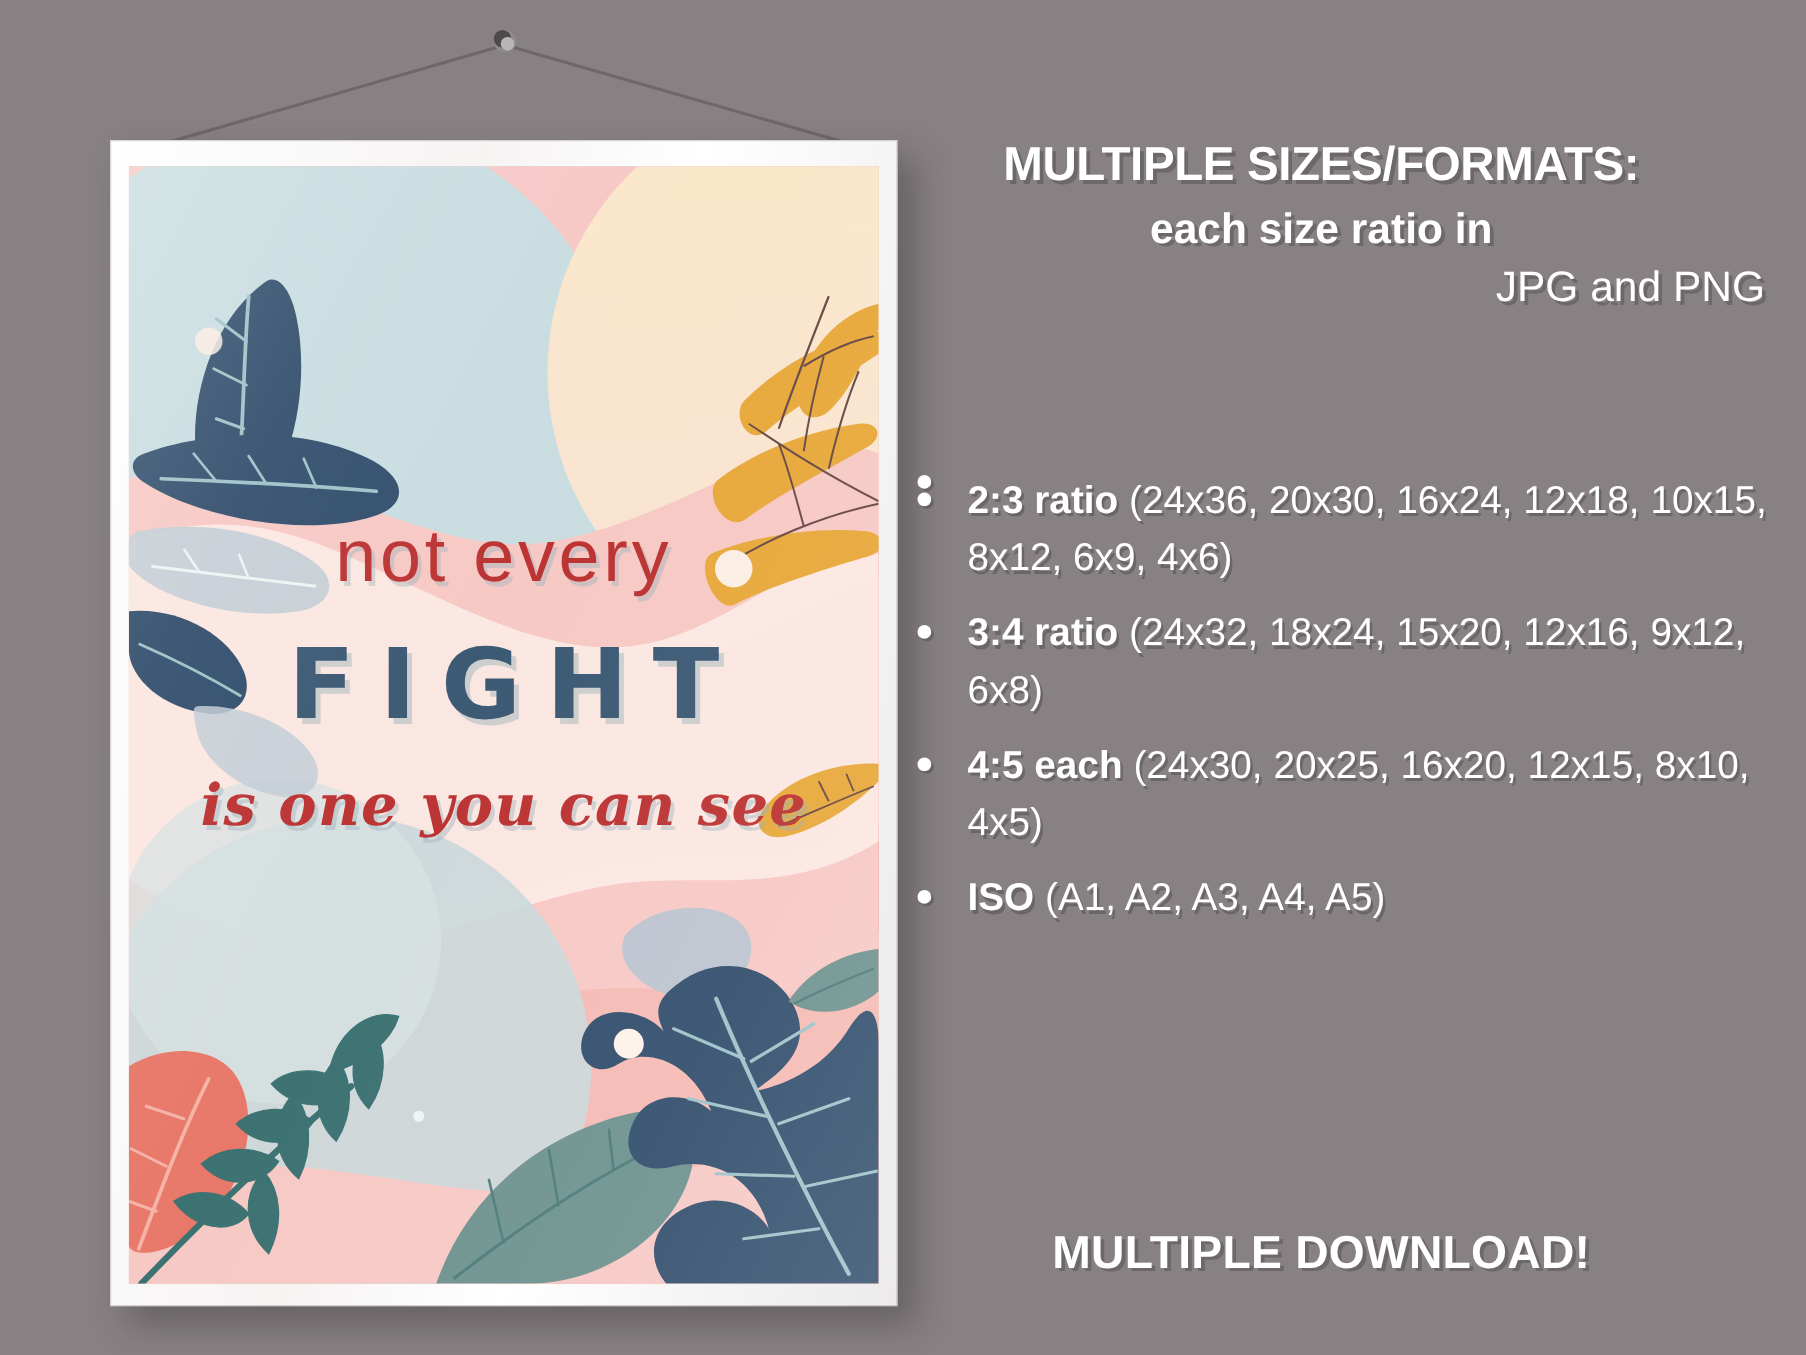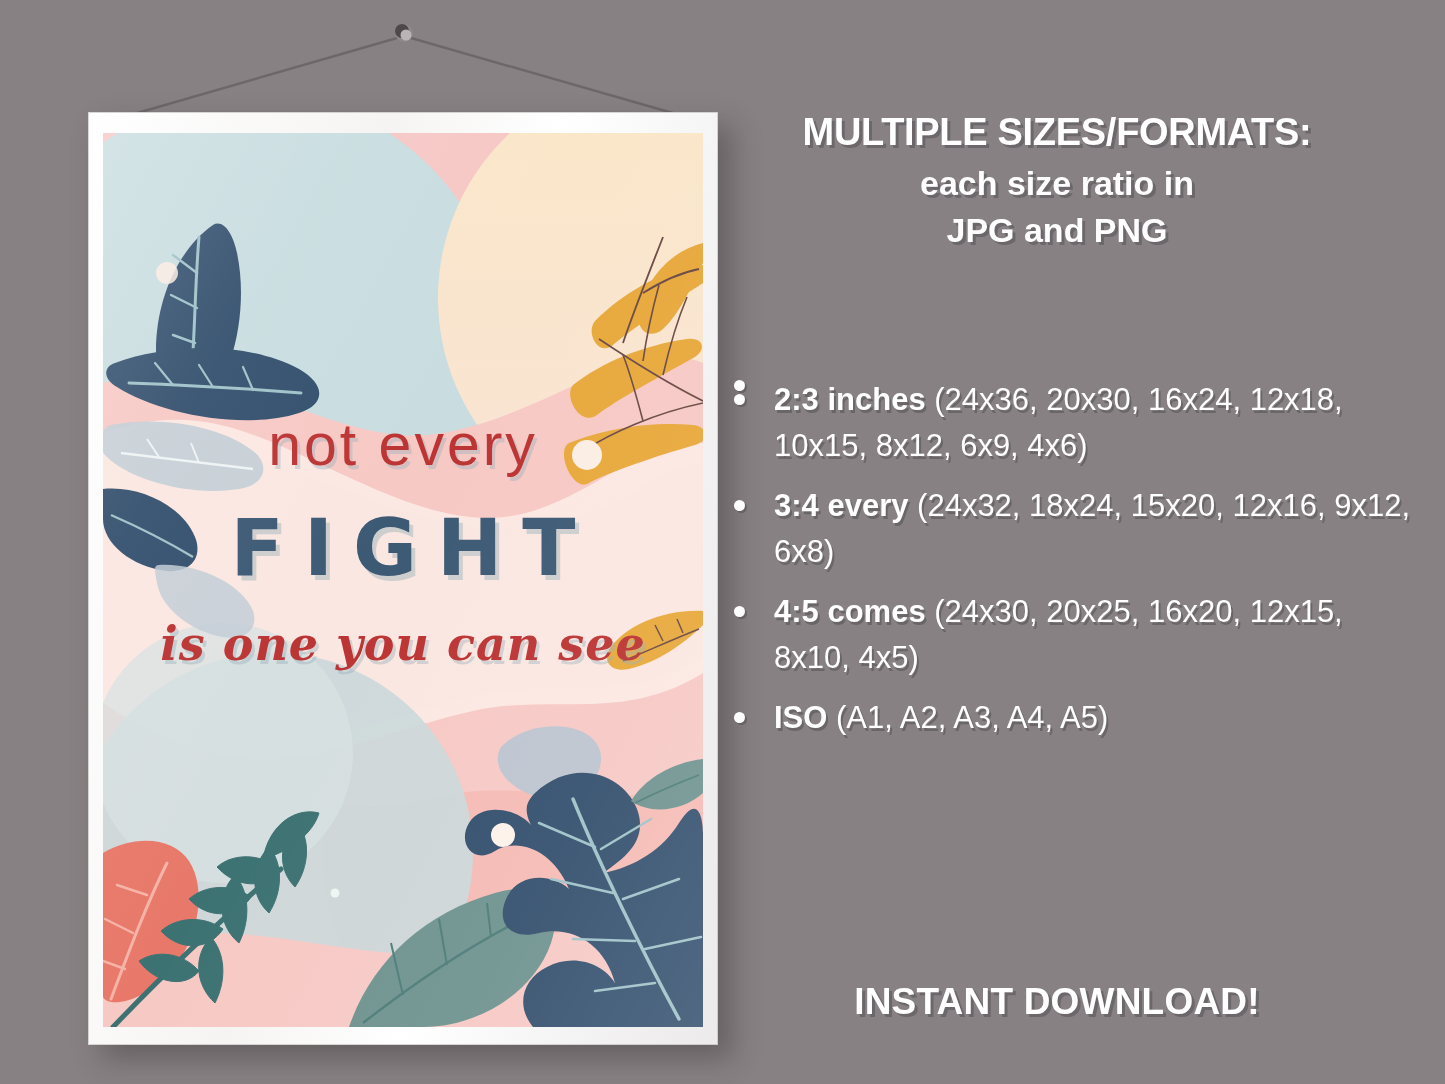--- a/index.html
+++ b/index.html
@@ -66,22 +66,22 @@
   .wt{color:#ffffff;text-shadow:3px 3px 0 rgba(48,42,45,.30);}
   #headline{
     position:absolute;left:0;top:78px;width:710px;text-align:center;
     font-size:38px;font-weight:bold;letter-spacing:-.3px;
   }
   #sub1{
     position:absolute;left:0;top:131px;width:710px;text-align:center;
     font-size:34px;font-weight:bold;
   }
   #sub2{
-    position:absolute;left:0;top:178px;width:710px;text-align:center;
-    font-size:34px;font-weight:bold;
+    position:absolute;left:0;top:178px;width:710px;text-align:right;
+    font-size:34px;font-weight:normal;
   }
   #bullets{position:absolute;left:22px;top:330px;width:690px;}
   .bullet-row{
     position:relative;padding-left:50px;margin-bottom:14px;
     font-size:31px;line-height:46px;color:#ffffff;
     text-shadow:2px 3px 0 rgba(48,42,45,.32);
   }
   .dot{
     position:absolute;left:10px;top:17px;width:11px;height:11px;
     border-radius:50%;background:#ffffff;
@@ -235,34 +235,34 @@
   <div class="wt" id="sub1">each size ratio in</div>
   <div class="wt" id="sub2">JPG and PNG</div>
 
   <div id="bullets">
     <div class="bullet-row">
       <span class="dot"></span>
       <span class="bd"></span>
     </div>
     <div class="bullet-row">
       <span class="dot"></span>
-      <span class="bl">2:3 inches</span>
+      <span class="bl">2:3 ratio</span>
       <span class="bd"> (24x36, 20x30, 16x24, 12x18, 10x15, 8x12, 6x9, 4x6)</span>
     </div>
     <div class="bullet-row">
       <span class="dot"></span>
-      <span class="bl">3:4 every</span>
+      <span class="bl">3:4 ratio</span>
       <span class="bd"> (24x32, 18x24, 15x20, 12x16, 9x12, 6x8)</span>
     </div>
     <div class="bullet-row">
       <span class="dot"></span>
-      <span class="bl">4:5 comes</span>
+      <span class="bl">4:5 each</span>
       <span class="bd"> (24x30, 20x25, 16x20, 12x15, 8x10, 4x5)</span>
     </div>
     <div class="bullet-row">
       <span class="dot"></span>
       <span class="bl">ISO</span>
       <span class="bd"> (A1, A2, A3, A4, A5)</span>
     </div>
   </div>
 
-  <div class="wt" id="instant">INSTANT DOWNLOAD!</div>
+  <div class="wt" id="instant">MULTIPLE DOWNLOAD!</div>
 </div>
 
 </body></html>

